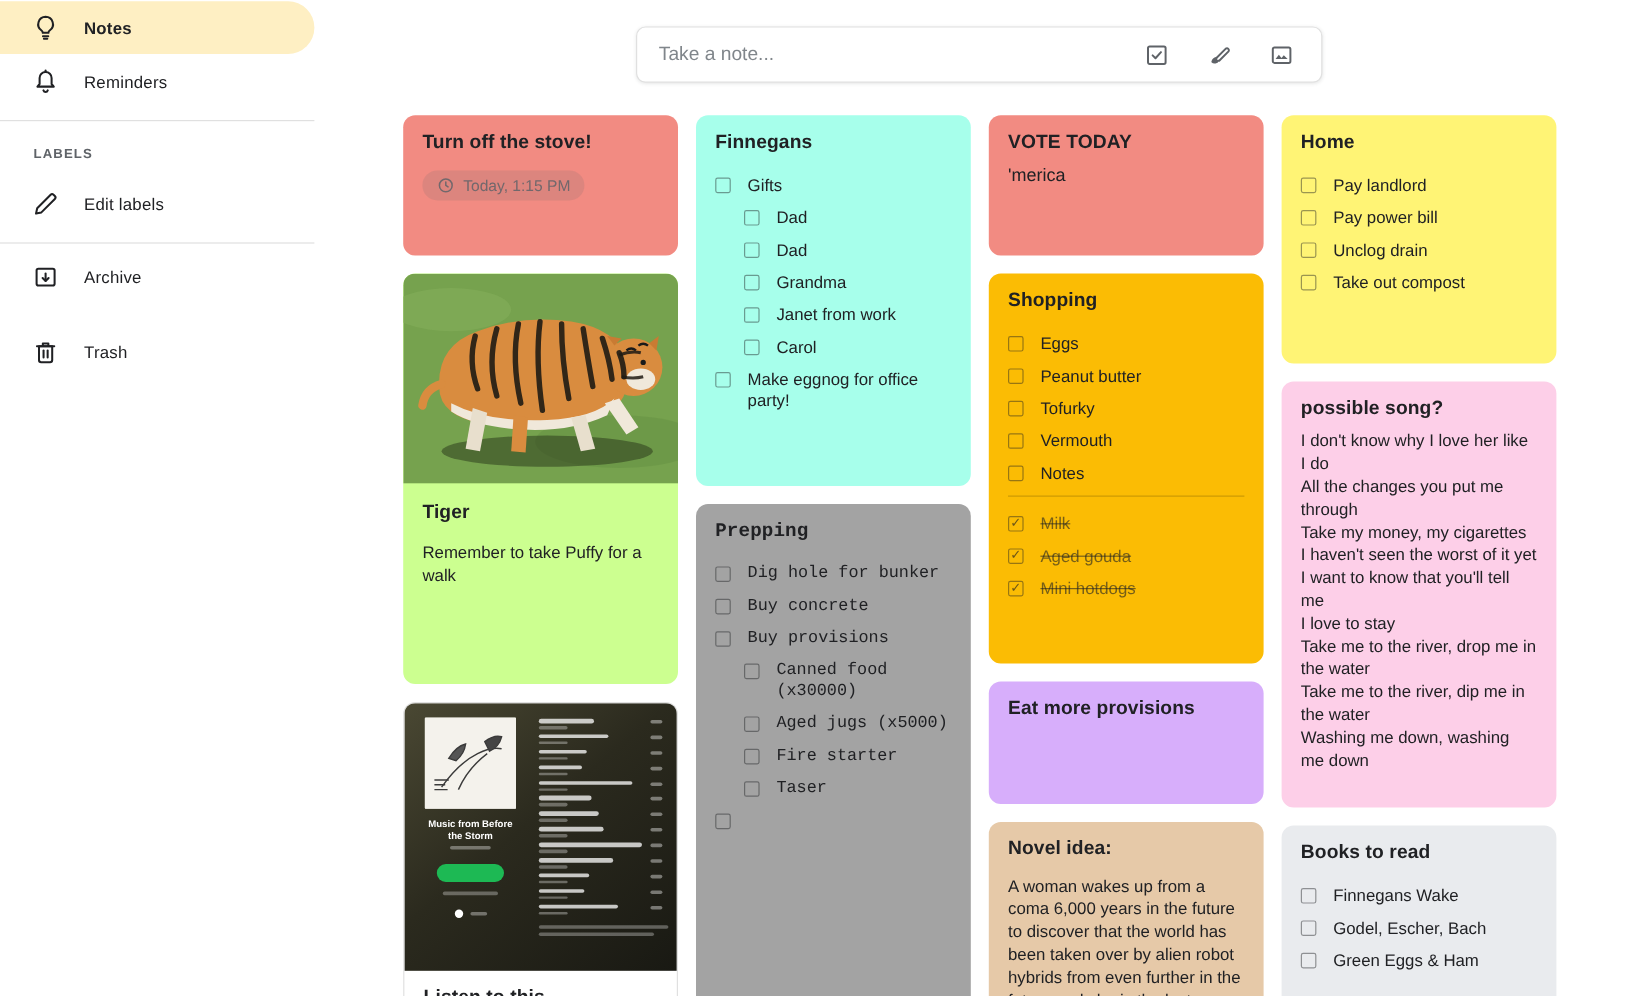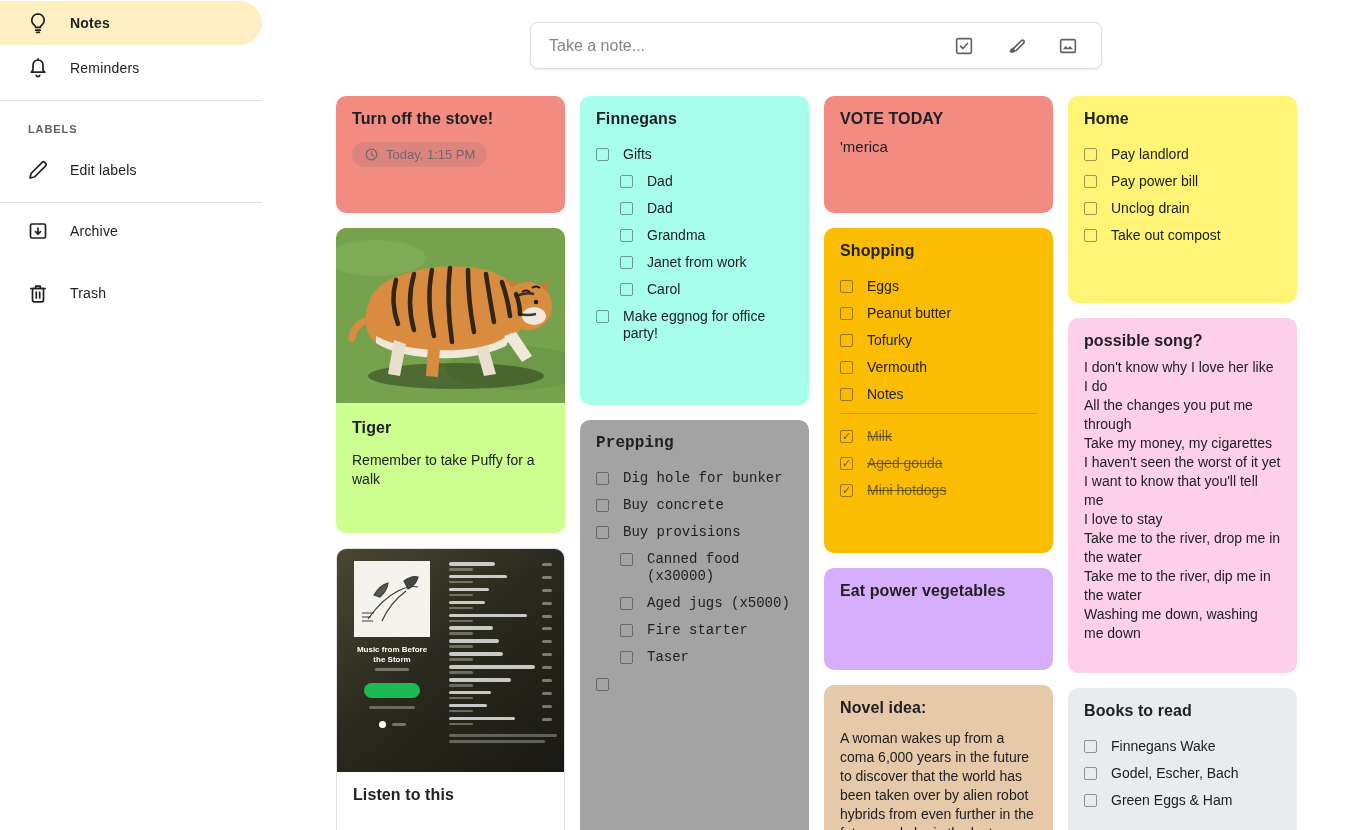--- a/index.html
+++ b/index.html
@@ -182,21 +182,21 @@
       <div class="title">Turn off the stove!</div>
       <div class="reminder-chip">
         <svg viewBox="0 0 24 24" fill="none" stroke="currentColor" stroke-width="2" stroke-linecap="round">
           <circle cx="12" cy="12" r="8.5"></circle>
             <path d="M12 7.5V12l3 2"></path>
         </svg>
         <span>Today, 1:15 PM</span>
       </div>
     </div>
 
-    <div class="card img-card tiger-note" style="height: 305px; background: rgb(204, 255, 144);">
+    <div class="card img-card tiger-note" style="height: 342px; background: rgb(204, 255, 144);">
       <svg class="img-area" viewBox="0 0 229 175" style="height:175px;">
         <rect width="229" height="175" fill="#76a24e"></rect>
         <ellipse cx="40" cy="30" rx="50" ry="18" fill="#81ad58" opacity=".7"></ellipse>
         <ellipse cx="180" cy="140" rx="70" ry="22" fill="#6b9747" opacity=".8"></ellipse>
         <ellipse cx="100" cy="90" rx="60" ry="30" fill="#7fa956" opacity=".5"></ellipse>
         <ellipse cx="120" cy="148" rx="88" ry="13" fill="rgba(30,40,20,.45)"></ellipse>
 
         <path d="M30 95 Q28 60 62 48 Q100 34 140 40 Q178 46 186 72 Q192 92 180 108 Q160 126 118 128 Q60 130 40 115 Q30 107 30 95z" fill="#d98c3f"></path>
         <path d="M40 108 Q70 124 120 122 Q160 120 176 104 L170 118 Q140 132 100 130 Q60 128 40 115z" fill="#f0e8da"></path>
 
@@ -470,21 +470,21 @@
             <span class="cl-label">Aged gouda</span>
           </div>
           <div class="cl-row checked">
             <span class="cl-box">✓</span>
             <span class="cl-label">Mini hotdogs</span>
           </div>
         </div>
     </div>
 
     <div class="card" style="height: 102px; background: rgb(215, 174, 251);">
-      <div class="title">Eat power vegetables</div>
+      <div class="title">Eat more provisions</div>
     </div>
 
     <div class="card" style="height: 200px; background: rgb(230, 201, 168);">
       <div class="title">Novel idea:</div>
       <div class="body-text">A woman wakes up from a coma 6,000 years in the future to discover that the world has been taken over by alien robot hybrids from even further in the future and she is the last human</div>
     </div>
   </div>
 
   <div class="col">
 

